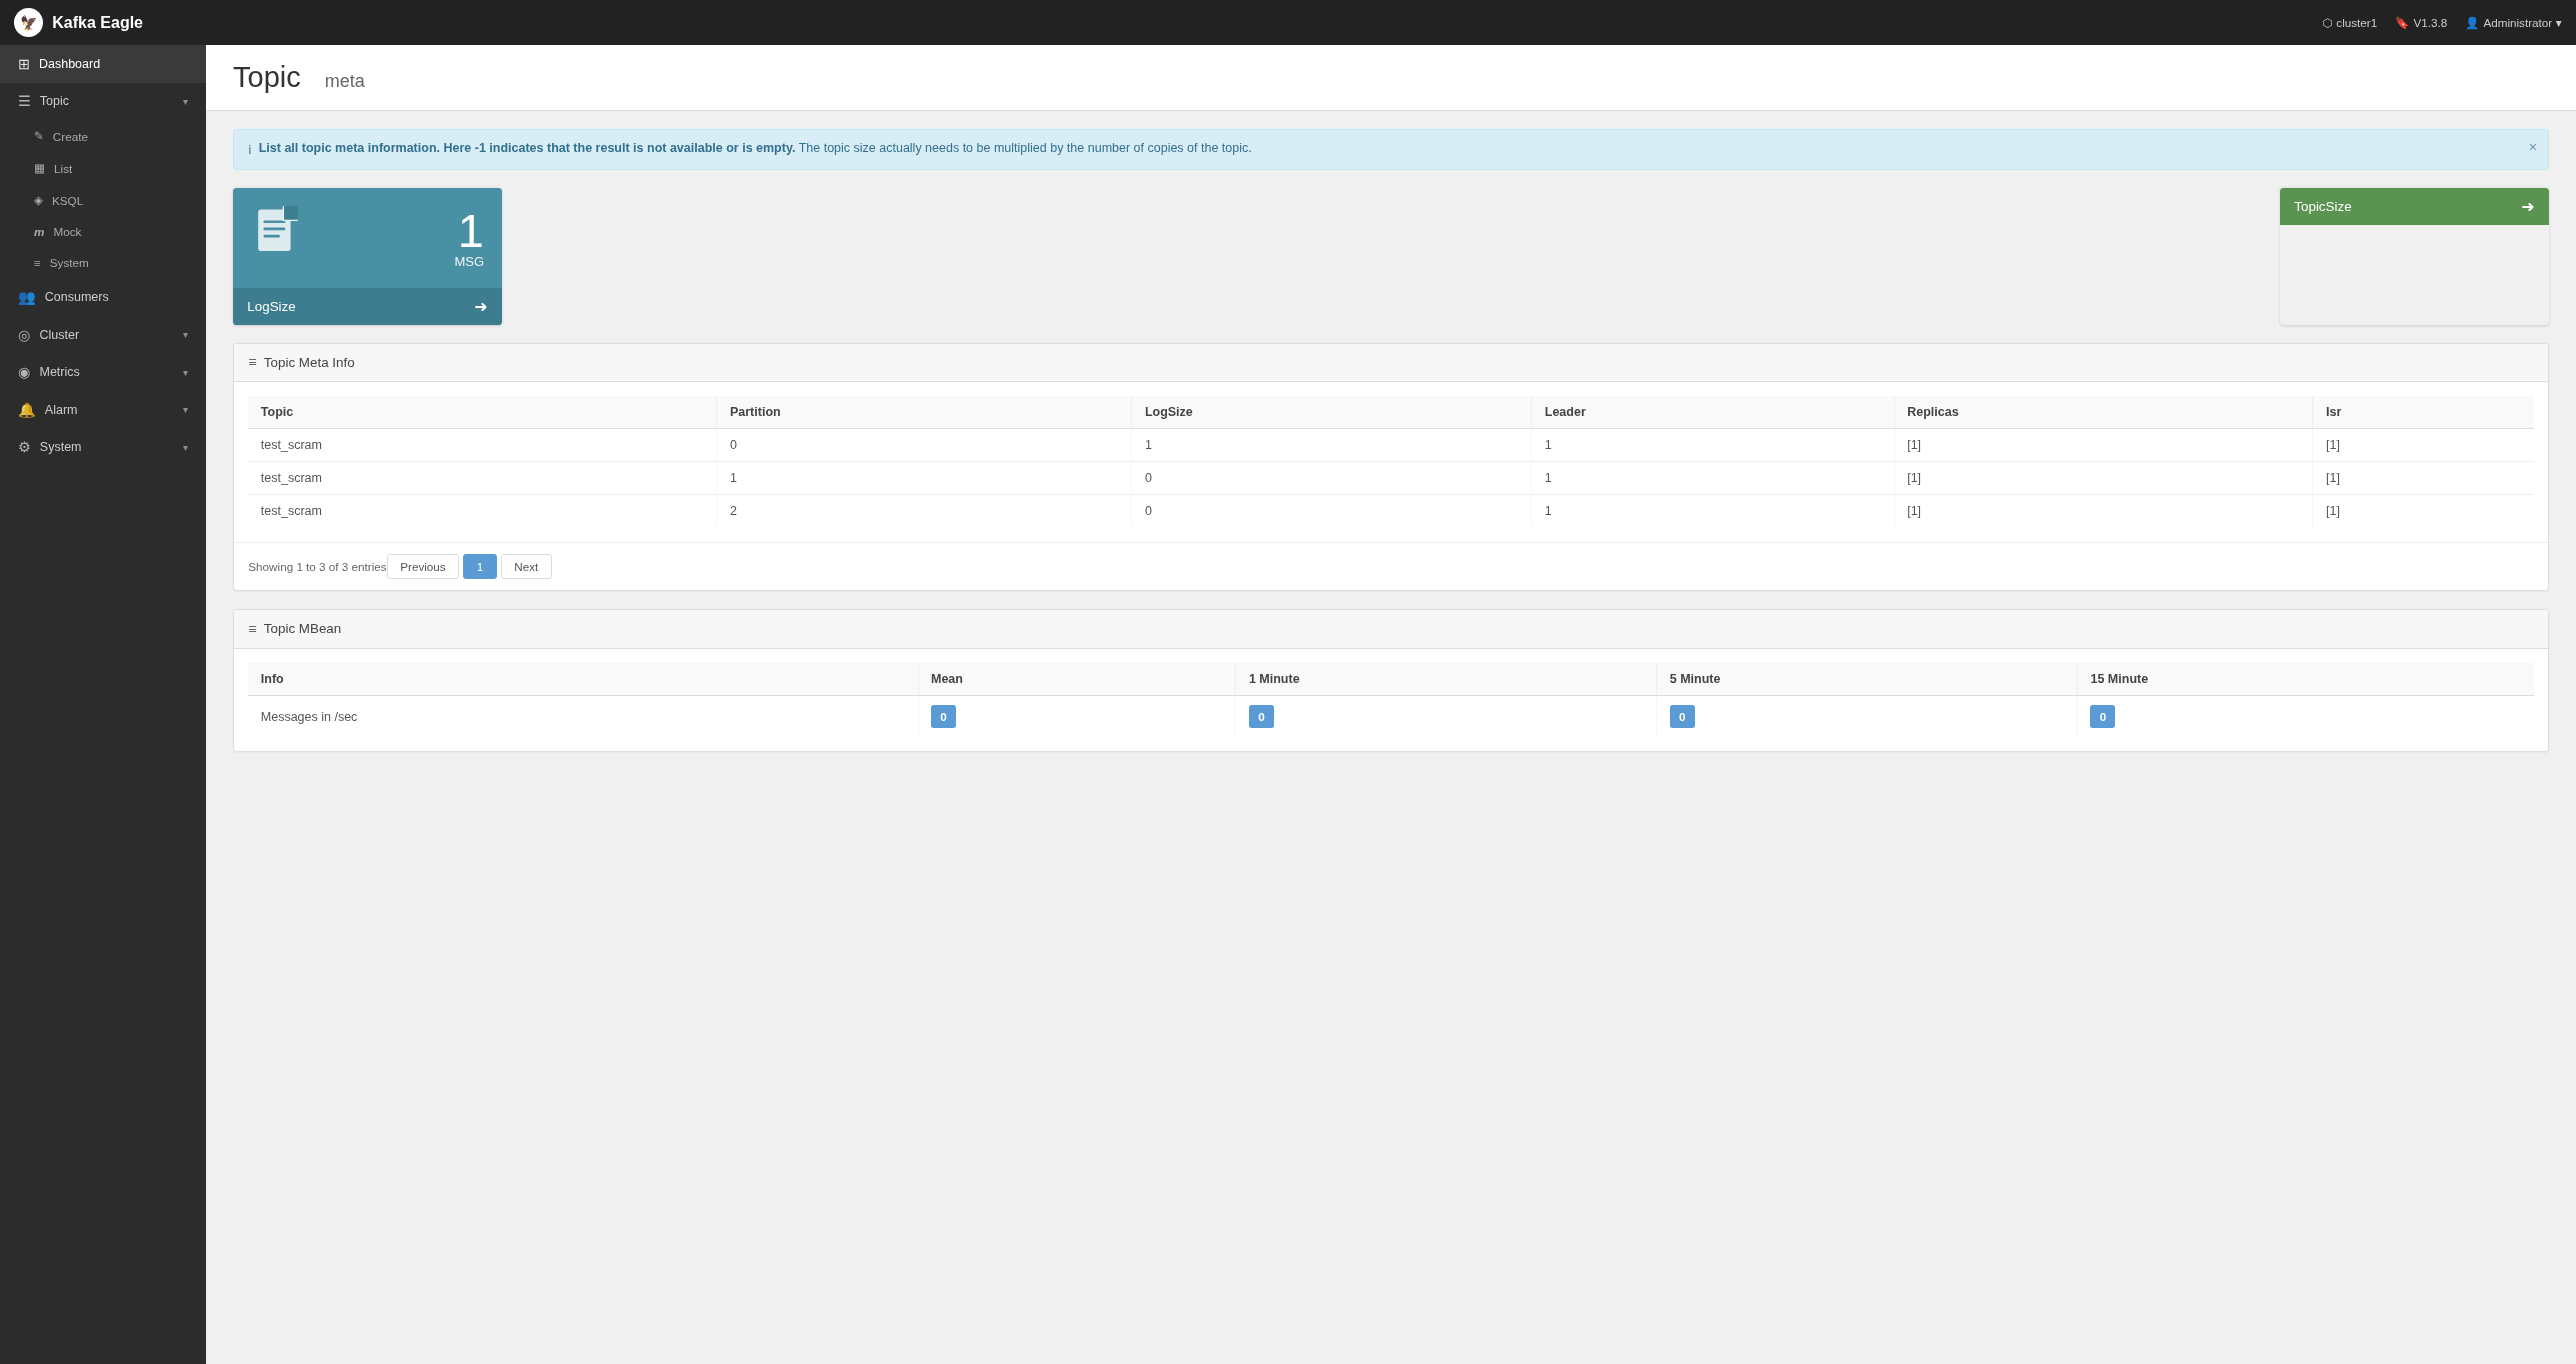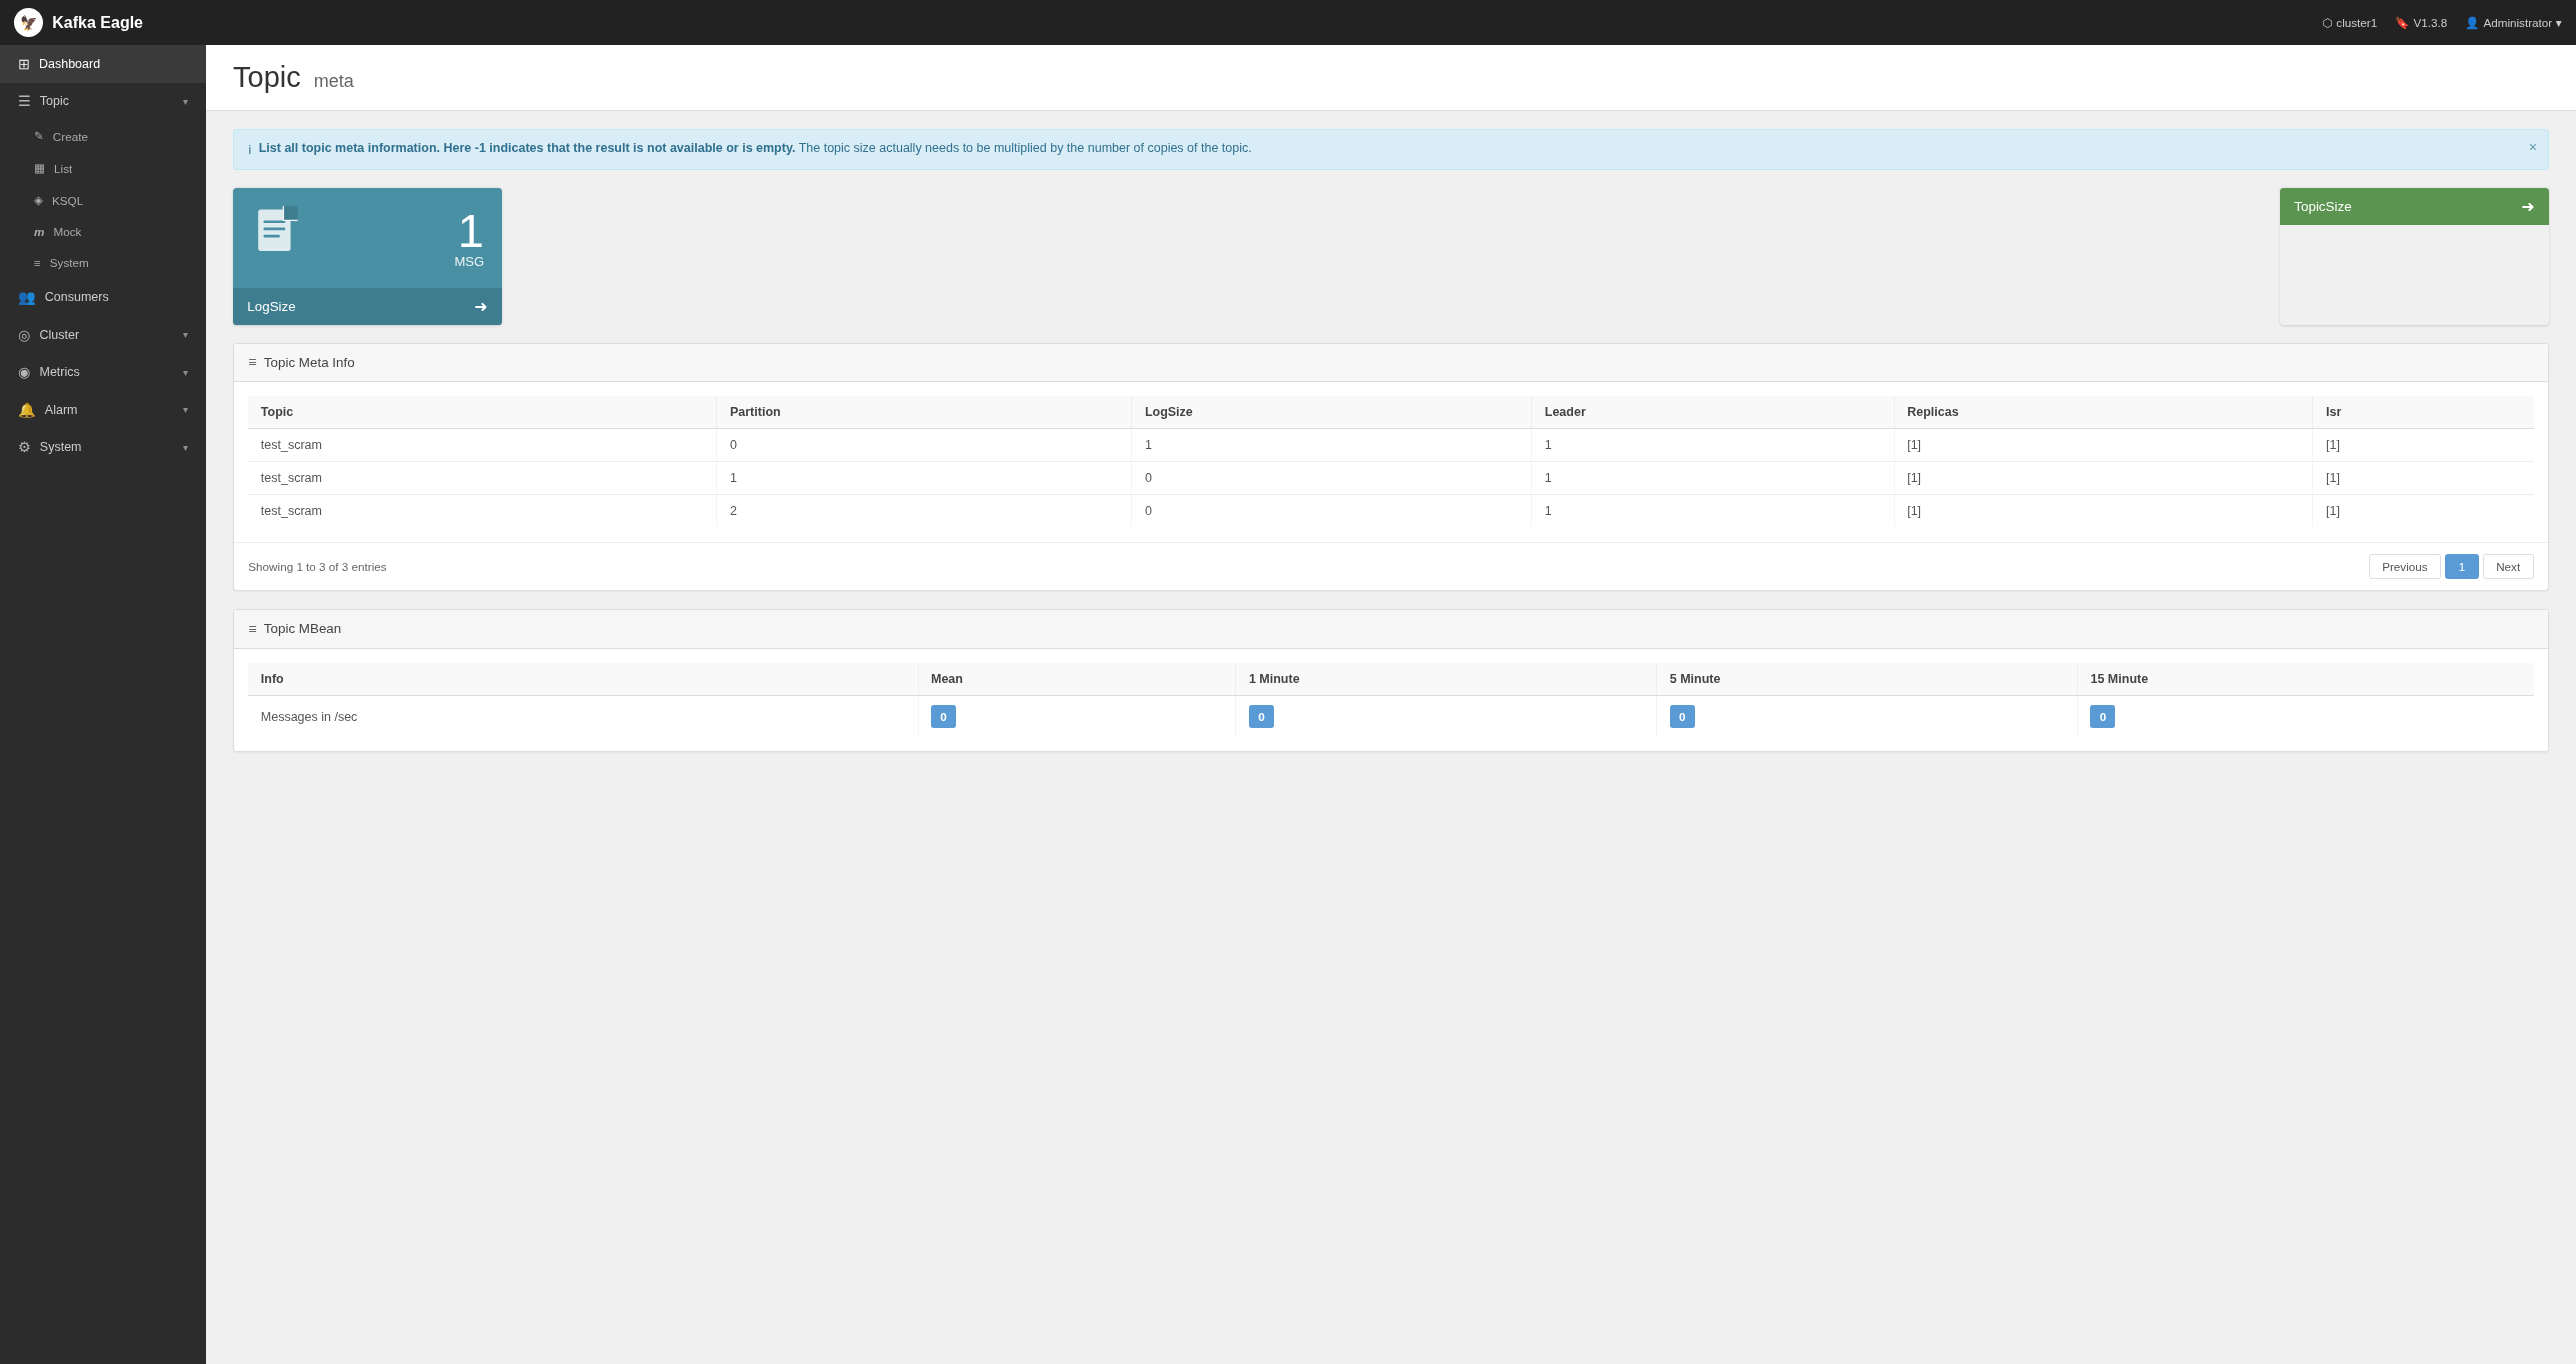--- a/index.html
+++ b/index.html
@@ -96,21 +96,21 @@
     .page-header {
       background: #fff;
       padding: 16px 27px;
       border-bottom: 0.9px solid #ddd;
     }
     .page-header h1 {
       font-size: 29px;
       font-weight: 300;
       color: #333;
     }
-    .page-header h1 span.sub { font-size: 18px; color: #666; margin-left: 5px; }
+    .page-header h1 span.sub { font-size: 18px; color: #666; margin-left: 16px; }
 
     
     .content-area { padding: 18px 27px; }
 
     
     .alert-info {
       background: #d9edf7;
       border: 0.9px solid #bce8f1;
       color: #31708f;
       padding: 10.8px 14.3px;
@@ -213,21 +213,21 @@
       padding: 9px 12.5px;
       color: #555;
     }
     .data-table td:last-child { border-right: none; }
     .data-table tr:last-child td { border-bottom: none; }
 
     .table-footer {
       padding: 10.8px 14.3px;
       display: flex;
       align-items: center;
-      justify-content: space-between;
+      justify-content: flex-start;
       font-size: 11.7px;
       color: #666;
       border-top: 0.9px solid #eee;
     }
     .pagination {
       display: flex;
       gap: 4px;
       align-items: center;
     }
     .page-btn {

